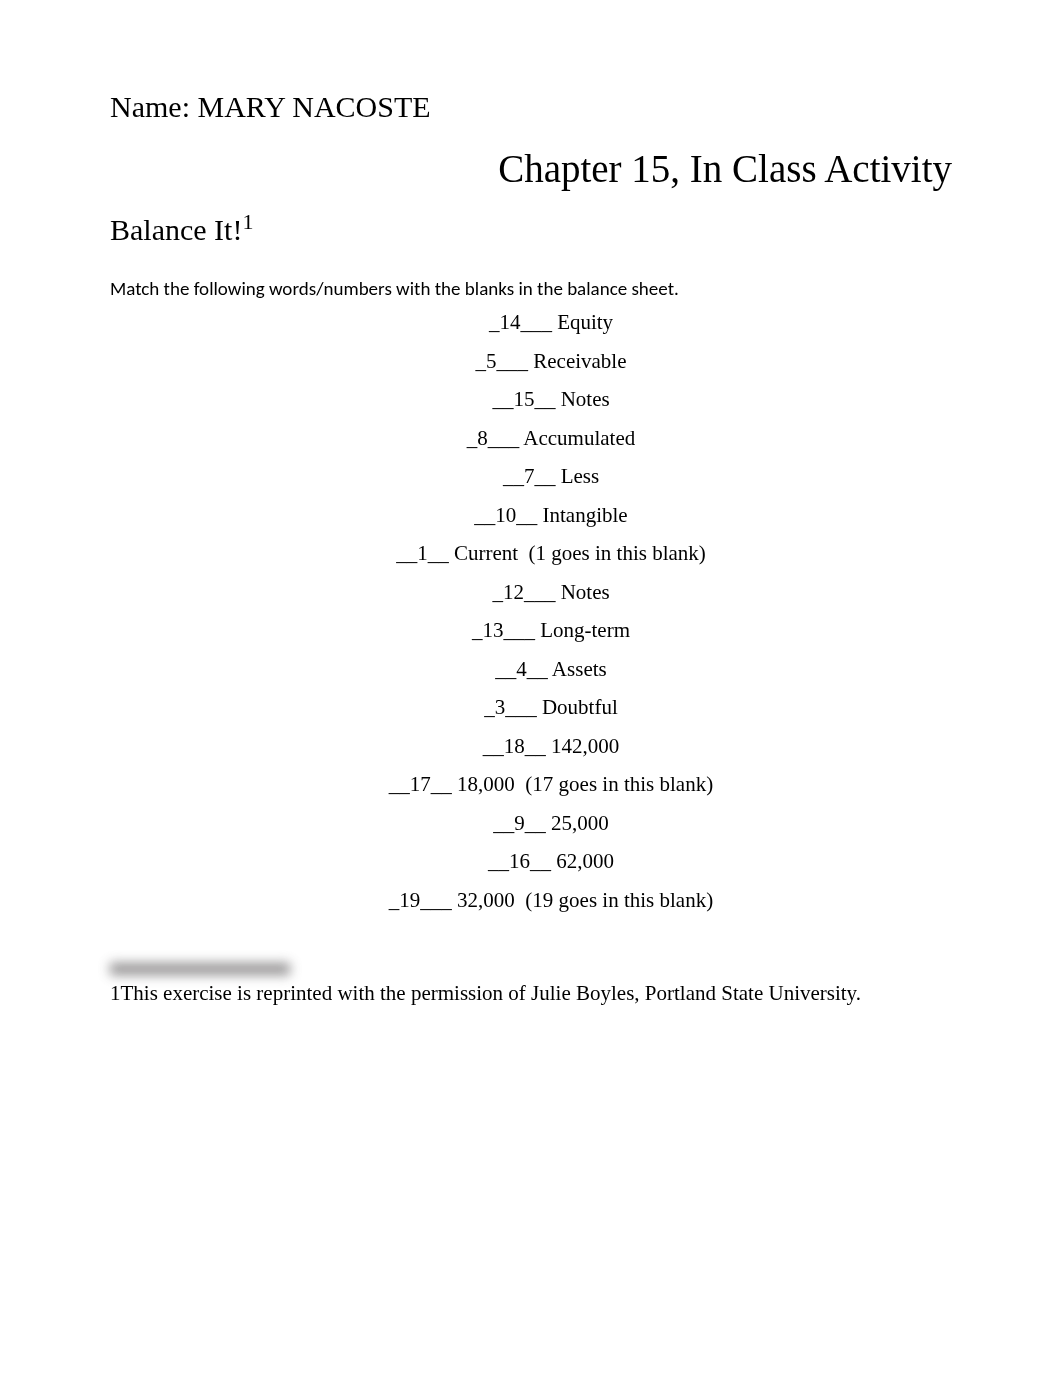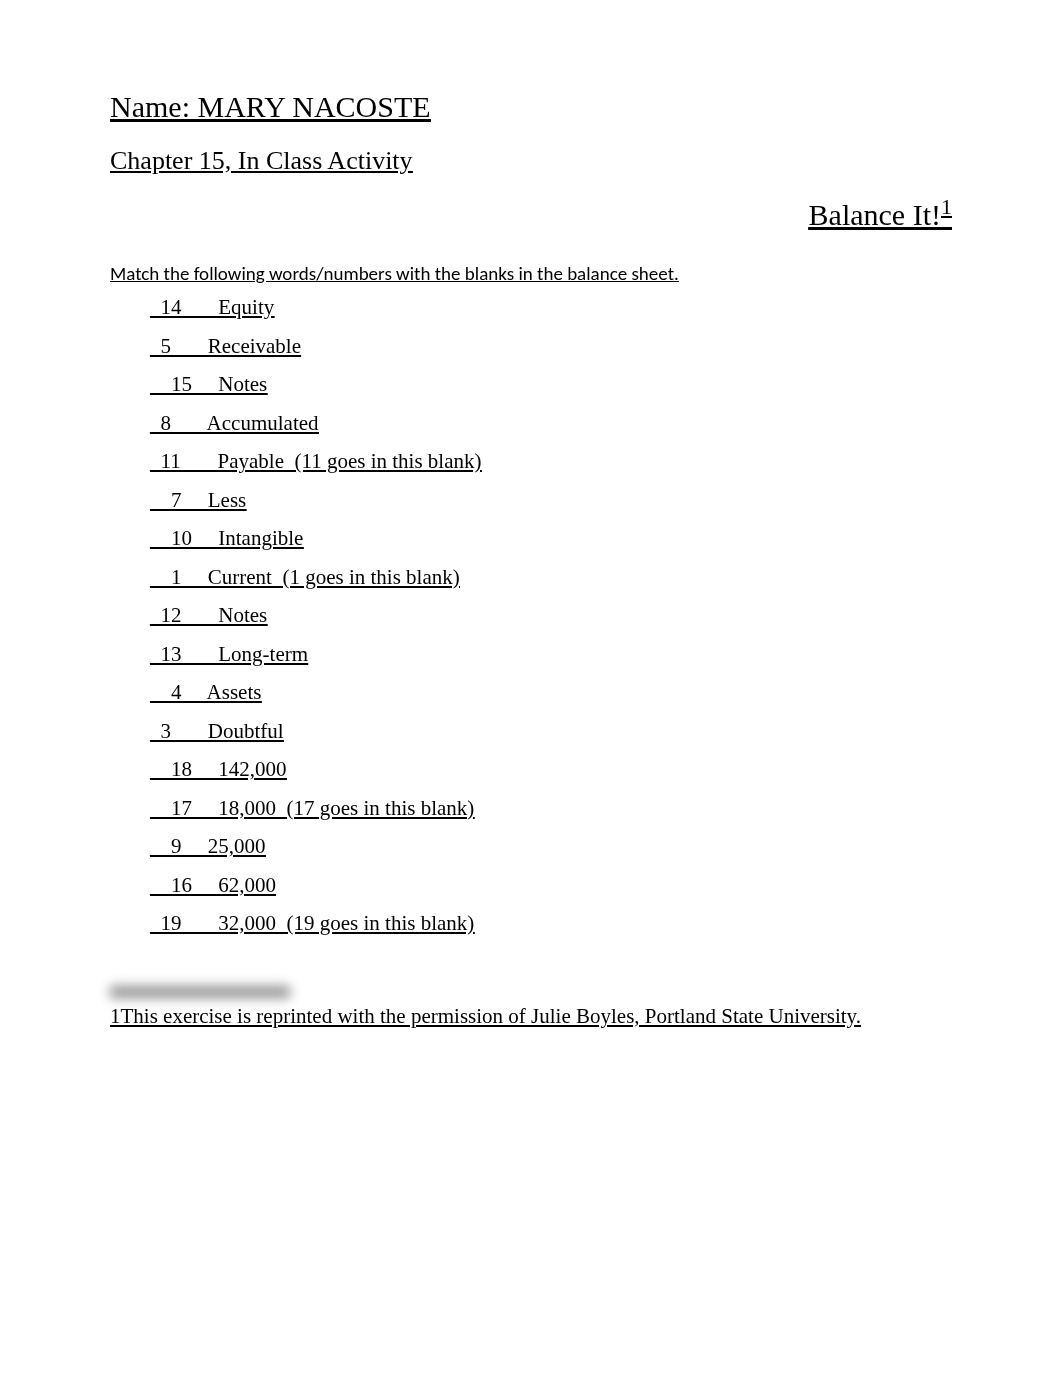--- a/index.html
+++ b/index.html
@@ -1,58 +1,58 @@
 <!DOCTYPE html>
 <html><head>
   <meta charset="utf-8">
   <style>
     * {
       margin: 0;
       padding: 0;
       box-sizing: border-box;
-      text-decoration: underline;
     }
     body {
       background: #ffffff;
       font-family: "Times New Roman", Times, serif;
       color: #000000;
       padding: 90px 110px 40px 110px;
       width: 1062px;
     }
     .name-line {
       font-size: 30px;
       margin-bottom: 22px;
     }
     .chapter-title {
-      font-size: 26px;
-      text-align: left;
+      font-size: 39px;
+      text-align: right;
       margin-bottom: 22px;
     }
     .subtitle {
       font-size: 30px;
-      text-align: right;
+      text-align: left;
       margin-bottom: 30px;
     }
     .superscript {
       font-size: 22px;
       vertical-align: super;
       line-height: 0;
     }
     .instructions {
       font-family: Calibri, Arial, sans-serif;
       font-size: 19px;
       margin-bottom: 10px;
     }
     .items {
       padding-left: 40px;
     }
     .item {
       font-size: 21px;
       margin-bottom: 13.5px;
       white-space: pre;
+      text-align: center;
     }
     .footnote {
       font-size: 21px;
     }
     .blur {
       filter: blur(6px);
       opacity: 0.9;
       width: 180px;
       height: 12px;
       background: #888687;
@@ -74,21 +74,20 @@
   <span>Balance It!</span><span class="superscript">1</span>
 </div>
 
 <div class="instructions">Match the following words/numbers with the blanks in the balance sheet.</div>
 
 <div class="items">
   <div class="item">_14___ Equity</div>
   <div class="item">_5___ Receivable</div>
   <div class="item">__15__ Notes</div>
   <div class="item">_8___ Accumulated</div>
-  <div class="item">_11___ Payable  (11 goes in this blank)</div>
   <div class="item">__7__ Less</div>
   <div class="item">__10__ Intangible</div>
   <div class="item">__1__ Current  (1 goes in this blank)</div>
   <div class="item">_12___ Notes</div>
   <div class="item">_13___ Long-term</div>
   <div class="item">__4__ Assets</div>
   <div class="item">_3___ Doubtful</div>
   <div class="item">__18__ 142,000</div>
   <div class="item">__17__ 18,000  (17 goes in this blank)</div>
   <div class="item">__9__ 25,000</div>

